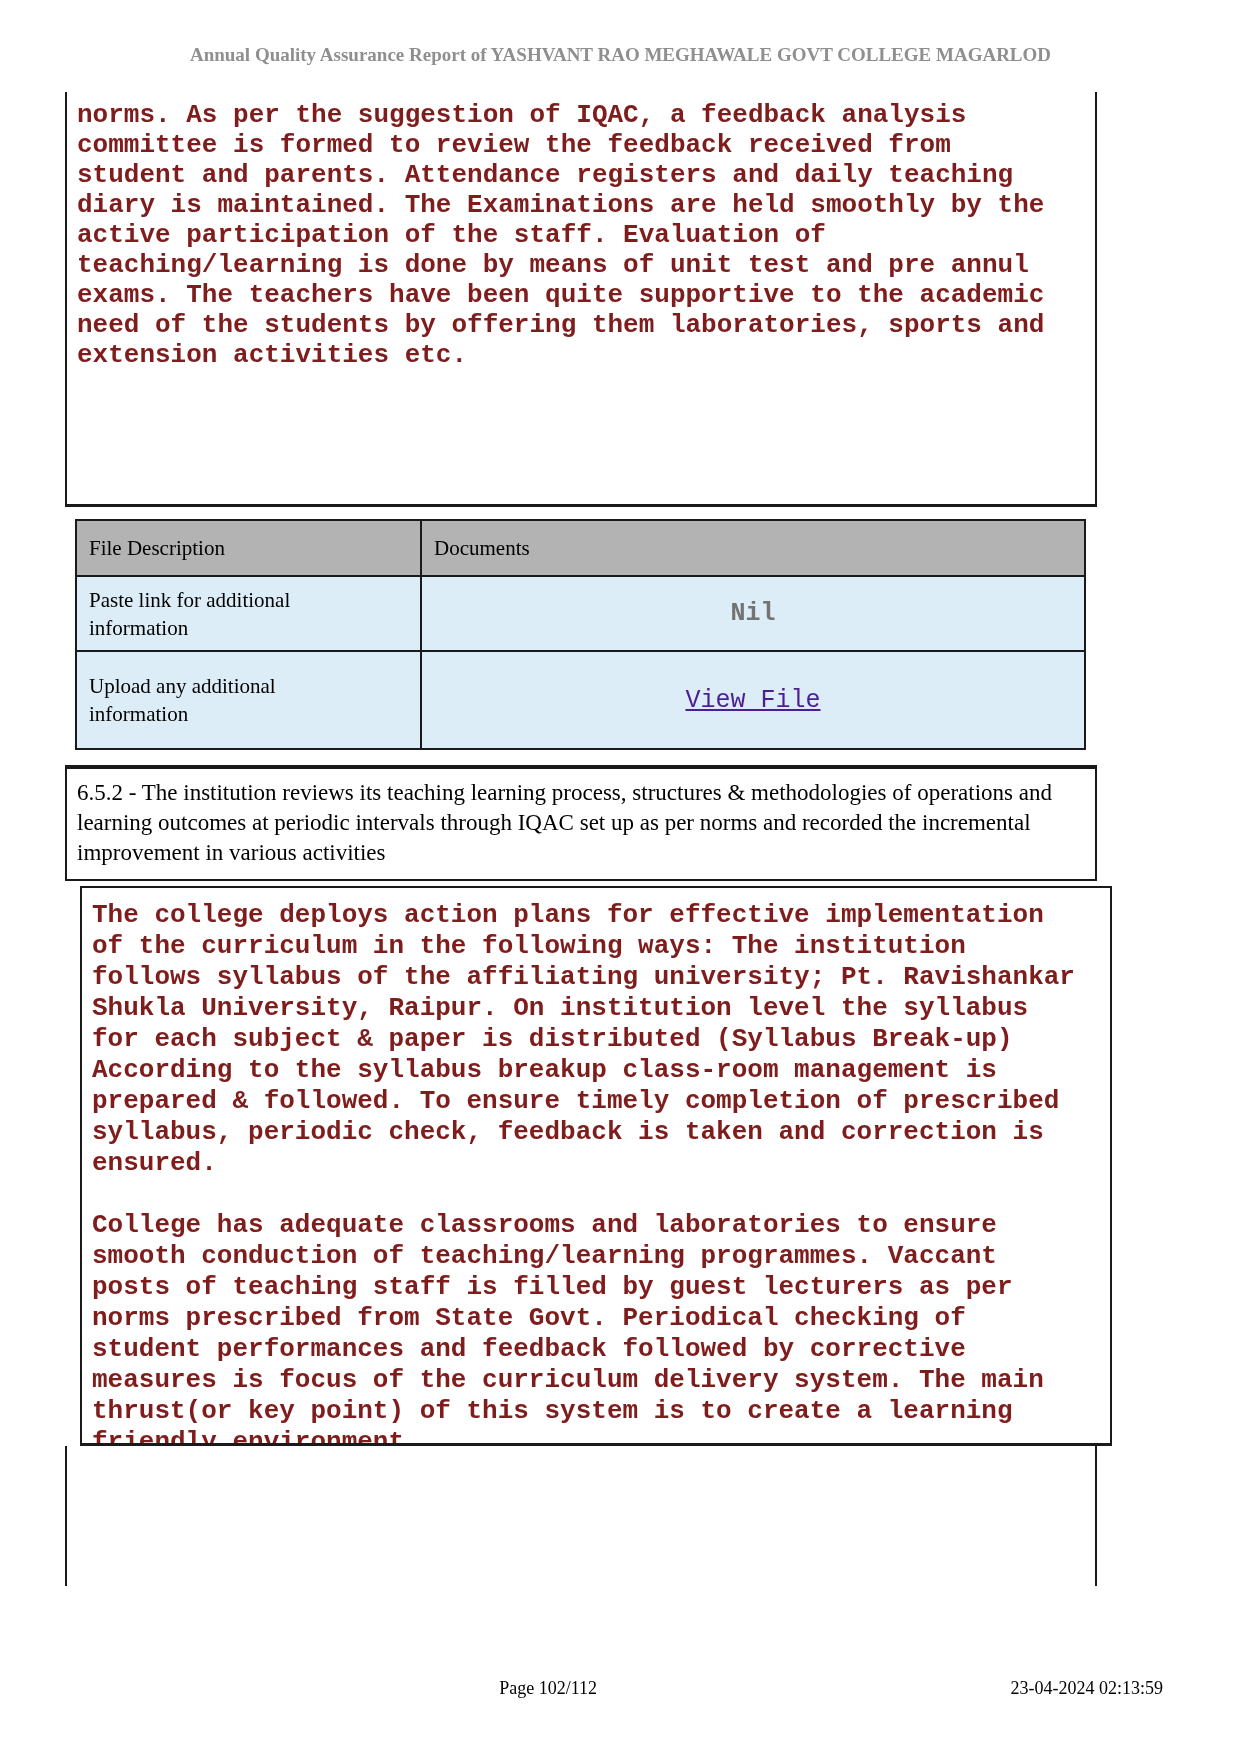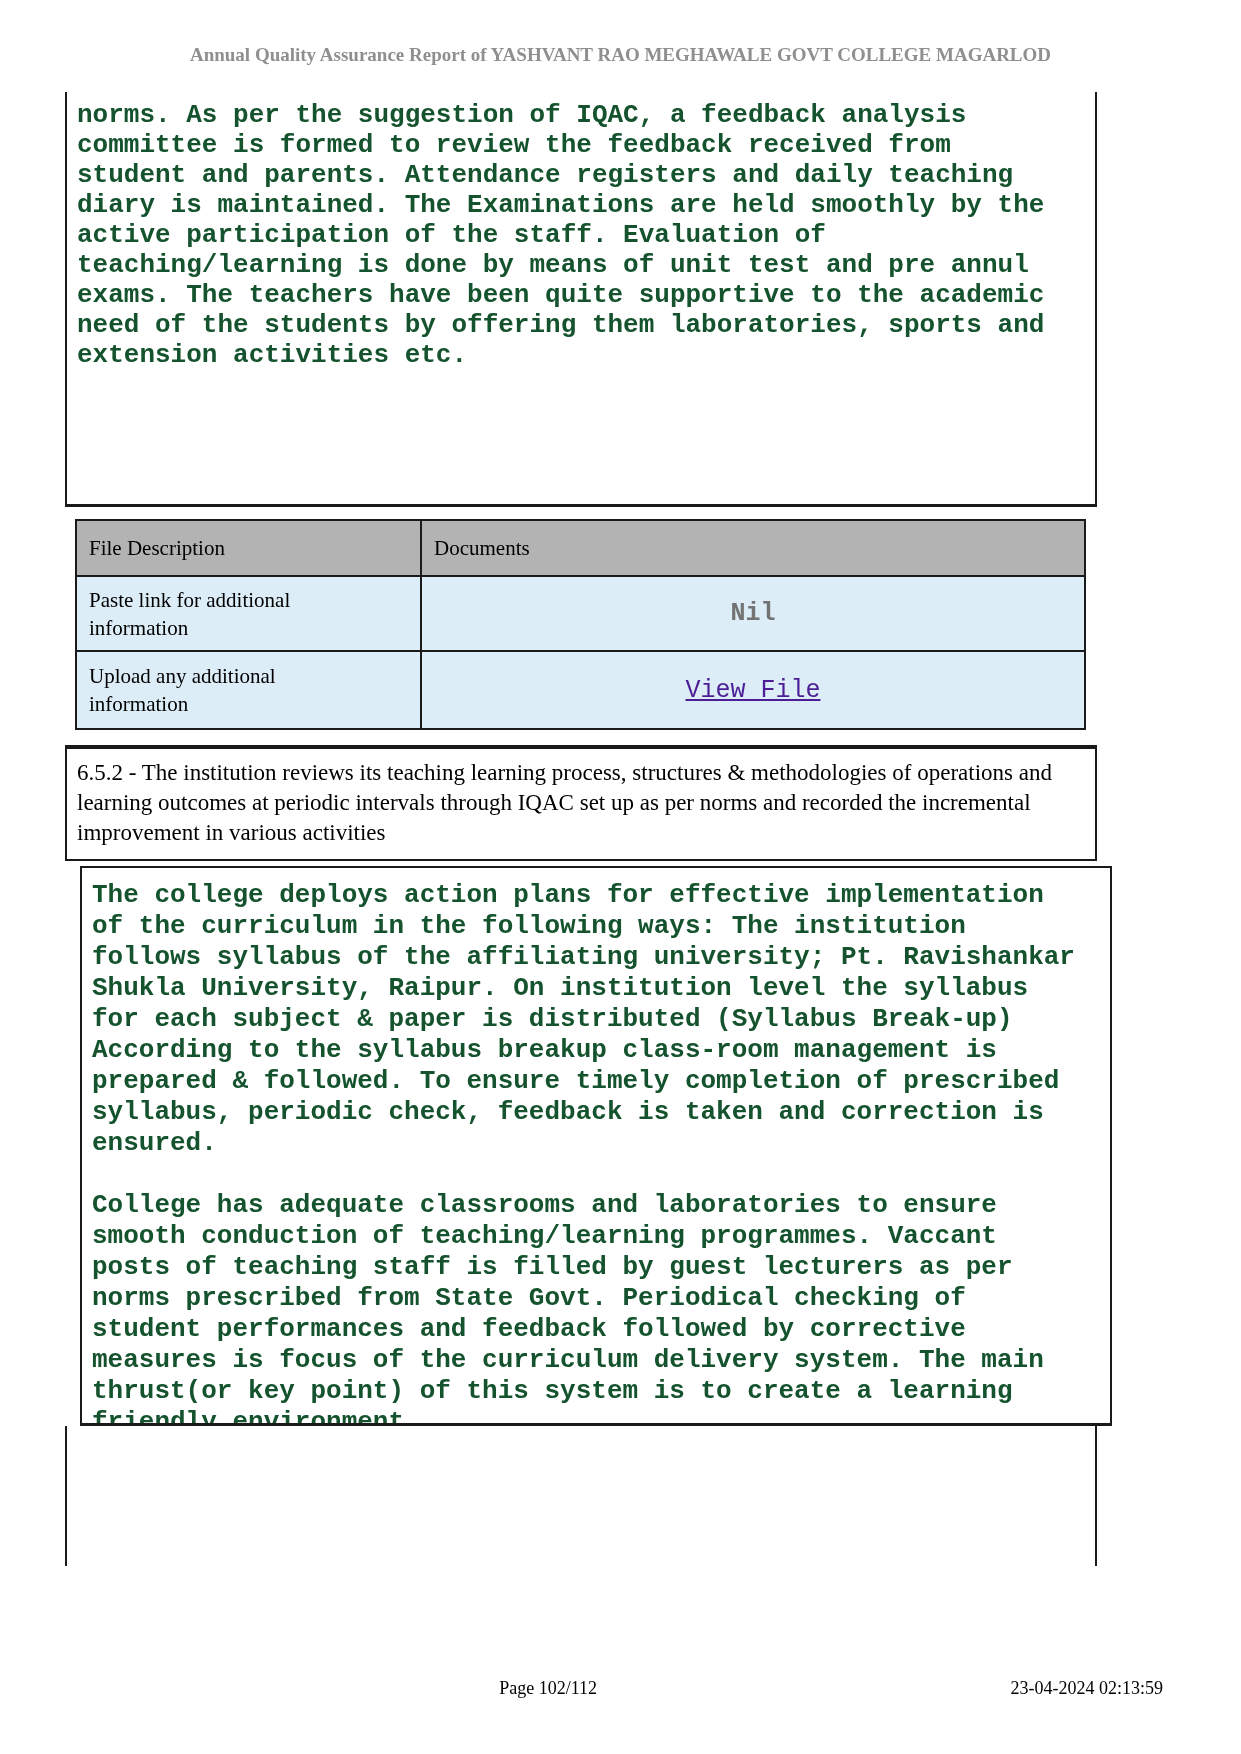--- a/index.html
+++ b/index.html
@@ -29,21 +29,21 @@
     border-left: 2px solid #1a1a1a;
     border-right: 2px solid #1a1a1a;
     border-bottom: 3px solid #1a1a1a;
     padding: 8px 10px;
   }
   .mono-text {
     font-family: "Liberation Mono", "DejaVu Sans Mono", monospace;
     font-weight: 700;
     font-size: 26px;
     line-height: 31px;
-    color: #14532d;
+    color: #7f1d1d;
     white-space: pre-wrap;
   }
   .box-a .mono-text { line-height: 30px; }
   
   .file-table {
     margin: 12px 11px 0 75px;
     width: 1011px;
     border-collapse: collapse;
   }
   .file-table th, .file-table td {
@@ -61,21 +61,21 @@
   }
   .file-table td { background: #dcedf8; }
   .col-desc { width: 345px; }
   .desc-cell {
     font-size: 21px;
     line-height: 28px;
     padding: 8px 12px;
   }
   .desc-cell .desc-inner { width: 260px; }
   .row-1 { height: 75px; padding-left: 20px; }
-  .row-2 { height: 78px; }
+  .row-2 { height: 98px; }
   .doc-cell { text-align: center !important; }
   .nil-value {
     font-family: "Liberation Mono", "DejaVu Sans Mono", monospace;
     font-weight: 700;
     font-size: 25px;
     color: #737373;
   }
   .view-file-link {
     font-family: Liberation Mono, monospace;
     font-weight: 400;

